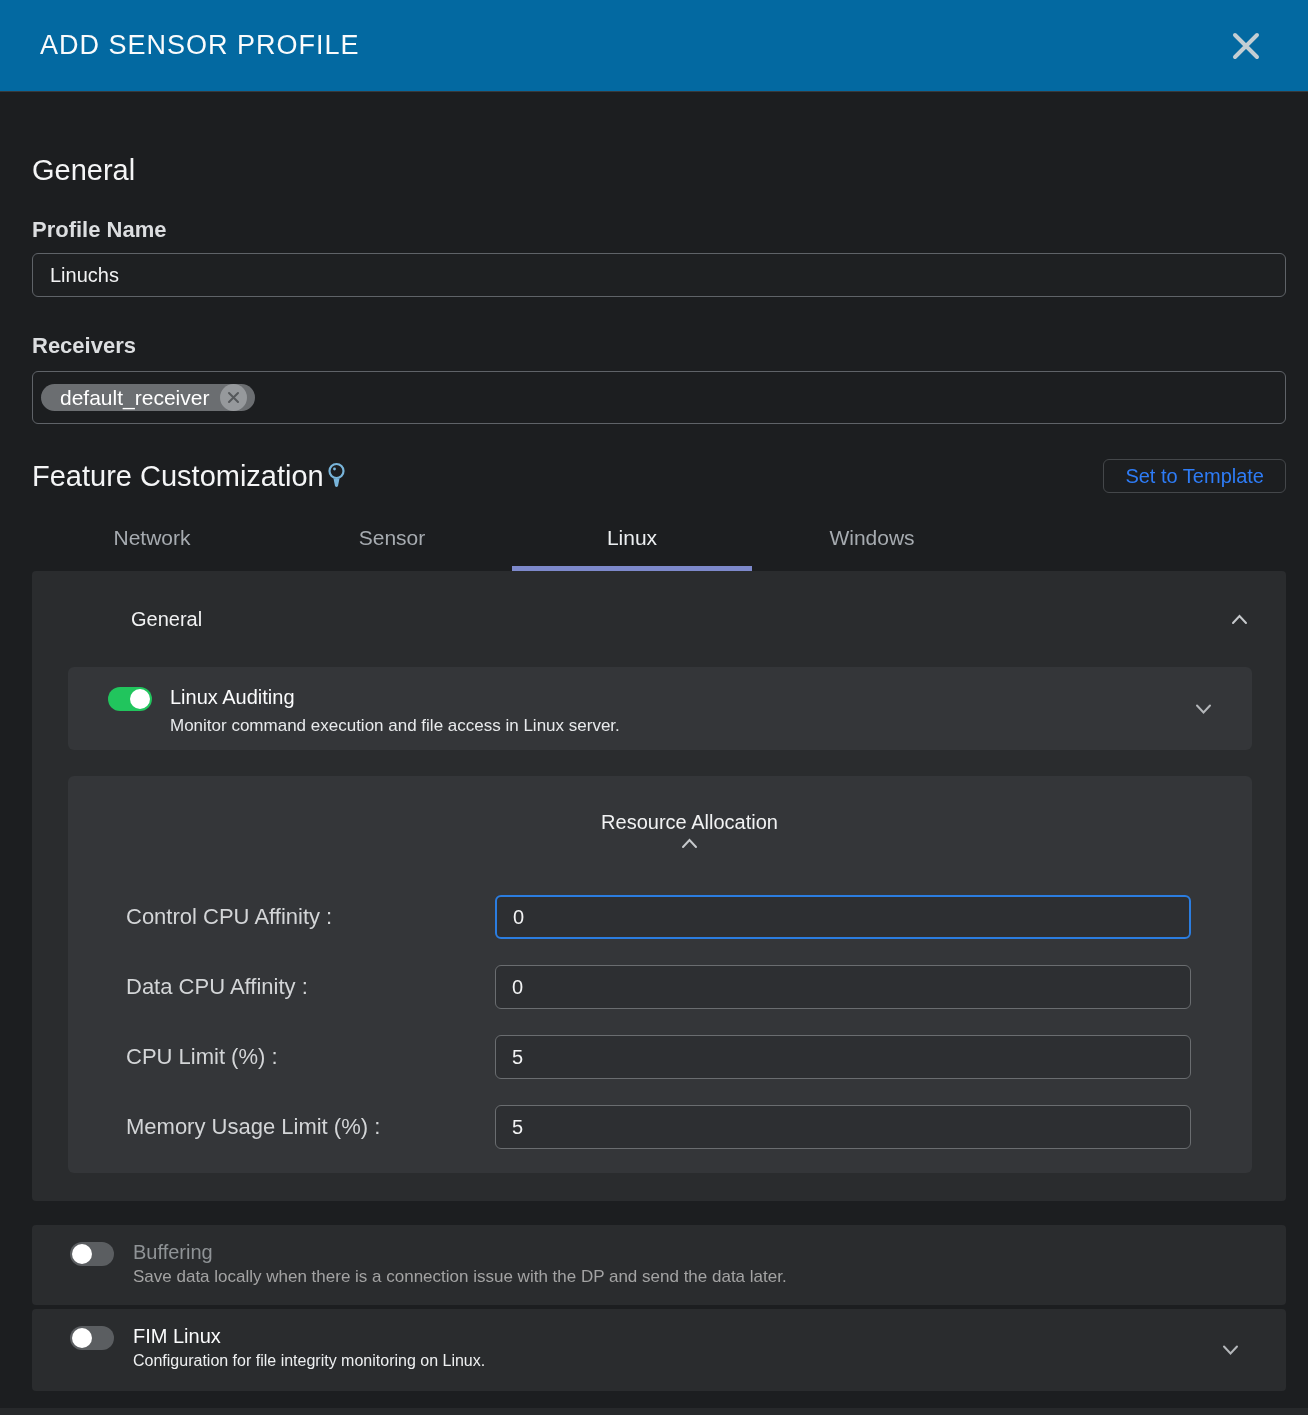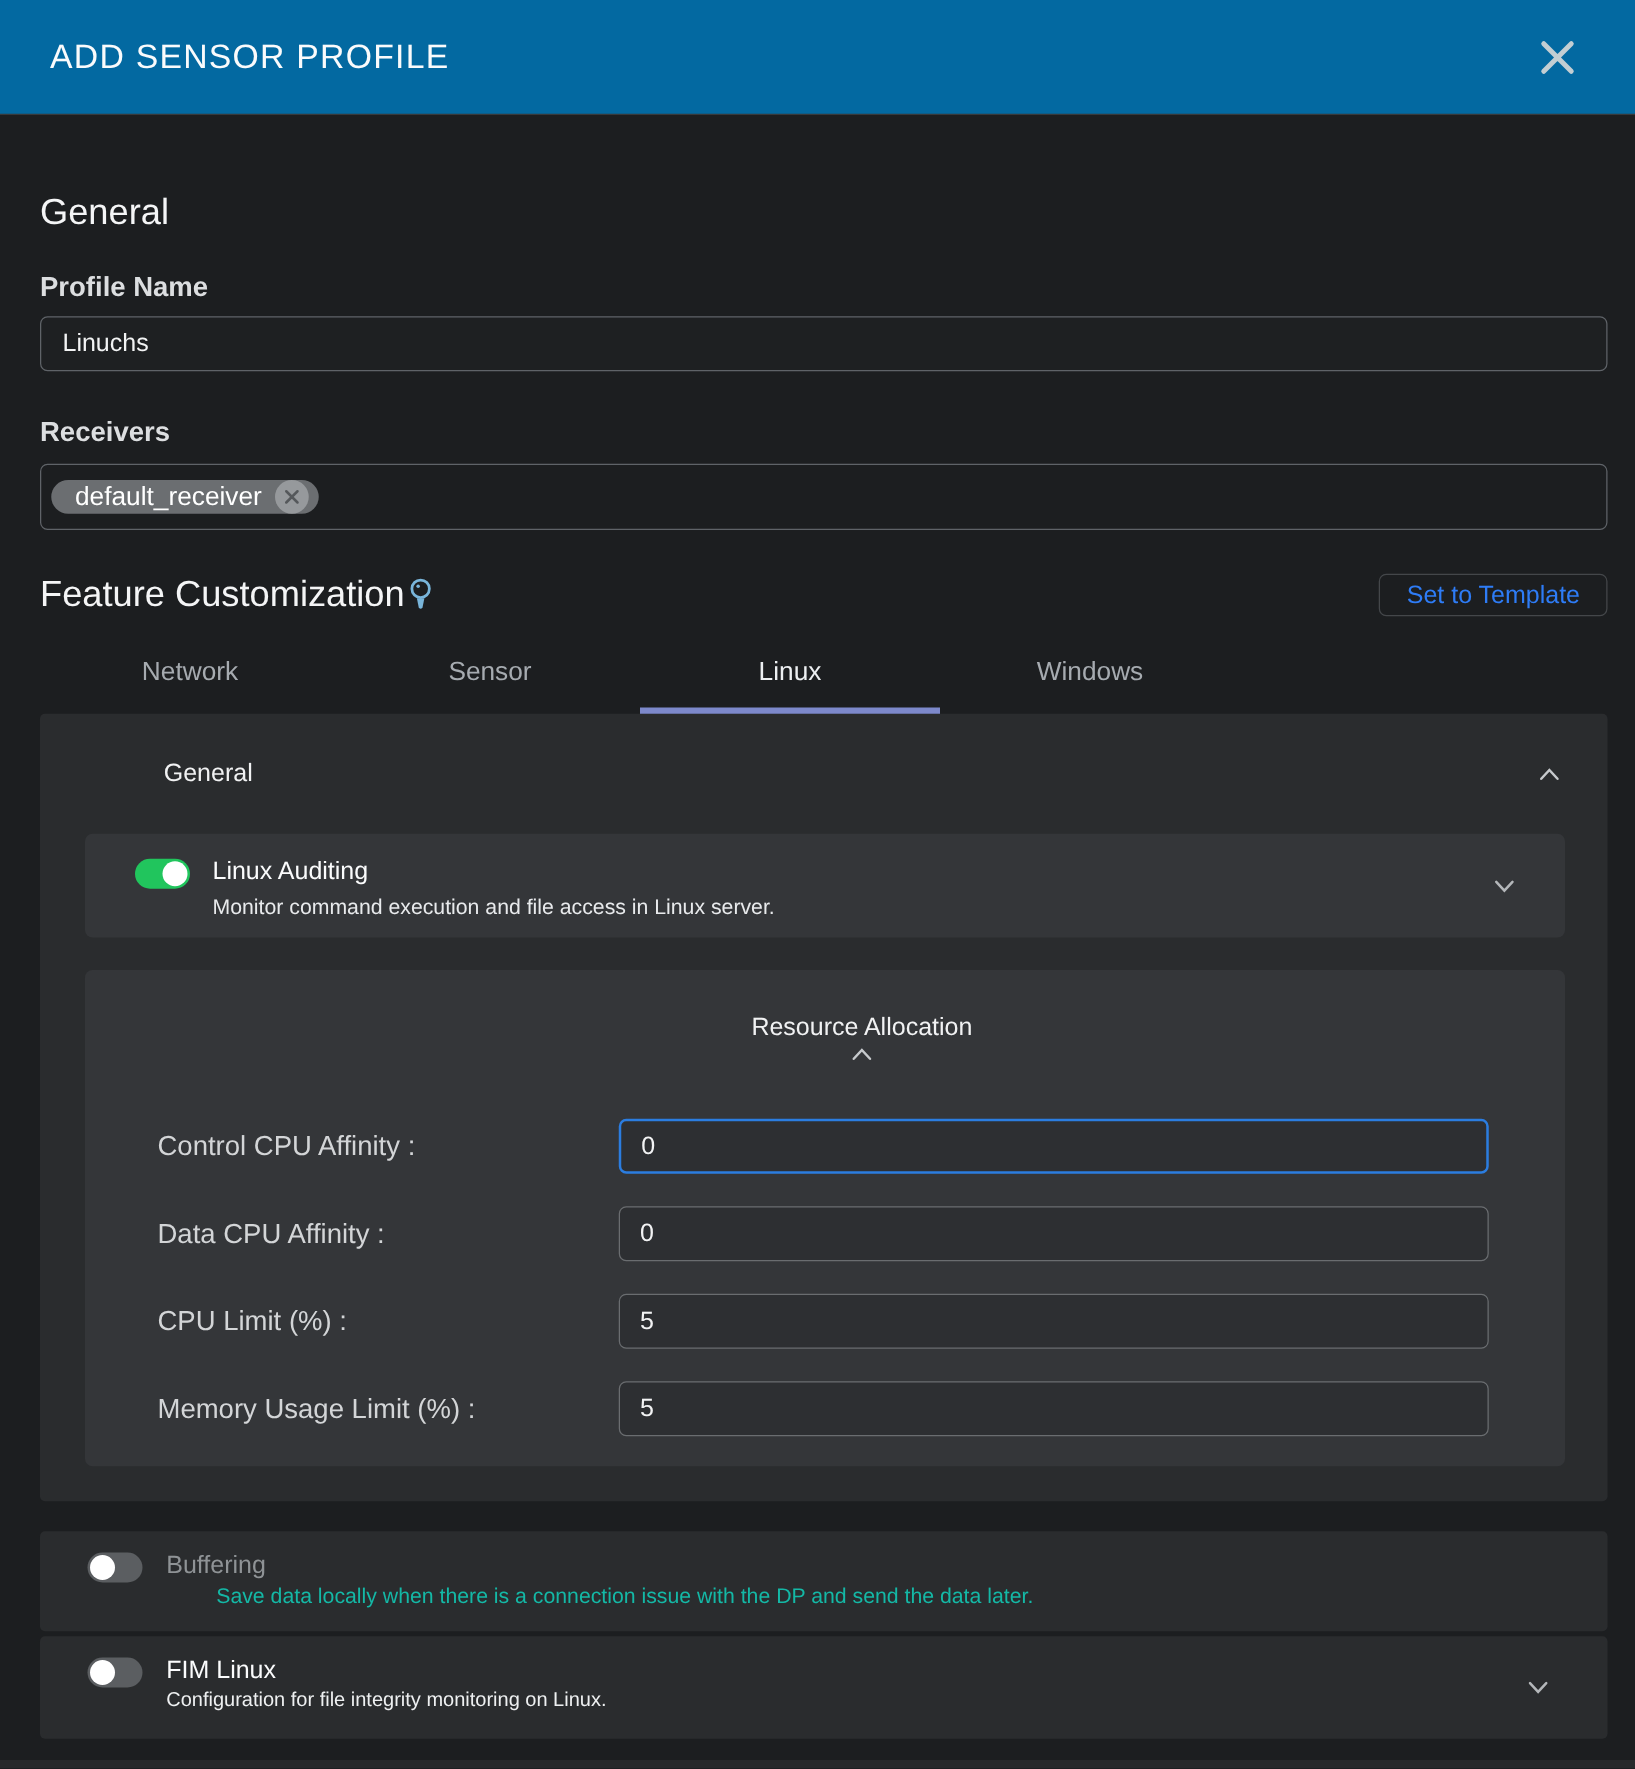--- a/index.html
+++ b/index.html
@@ -241,21 +241,21 @@
     background: #2a2c2e;
     border-radius: 4px;
     padding: 16px 70px 0 101px;
   }
   .toggle-row .toggle { position: absolute; left: 38px; top: 17px; }
   .row-buffering { margin-top: 24px; height: 80px; }
   .row-fim { margin-top: 4px; height: 82px; }
   .row-title { font-size: 20px; line-height: 23px; font-weight: 500; }
   .row-desc { margin-top: 3px; font-size: 17px; line-height: 19px; }
   .muted .row-title { color: #8f9396; font-weight: 400; }
-  .muted .row-desc { color: #14b8a6; margin-left: 40px; }
+  .muted .row-desc { color: #a3a3a3; }
   .row-fim .row-title { color: #fbfcfd; }
   .row-fim .row-desc { color: #eef0f1; font-size: 16px; }
   .row-chevron { position: absolute; right: 43px; top: 50%; transform: translateY(-50%); }
   .bottom-strip {
     position: absolute;
     left: 0; right: 0; bottom: 0;
     height: 7px;
     background: #27292b;
   }
   .icon-svg { display: block; }

